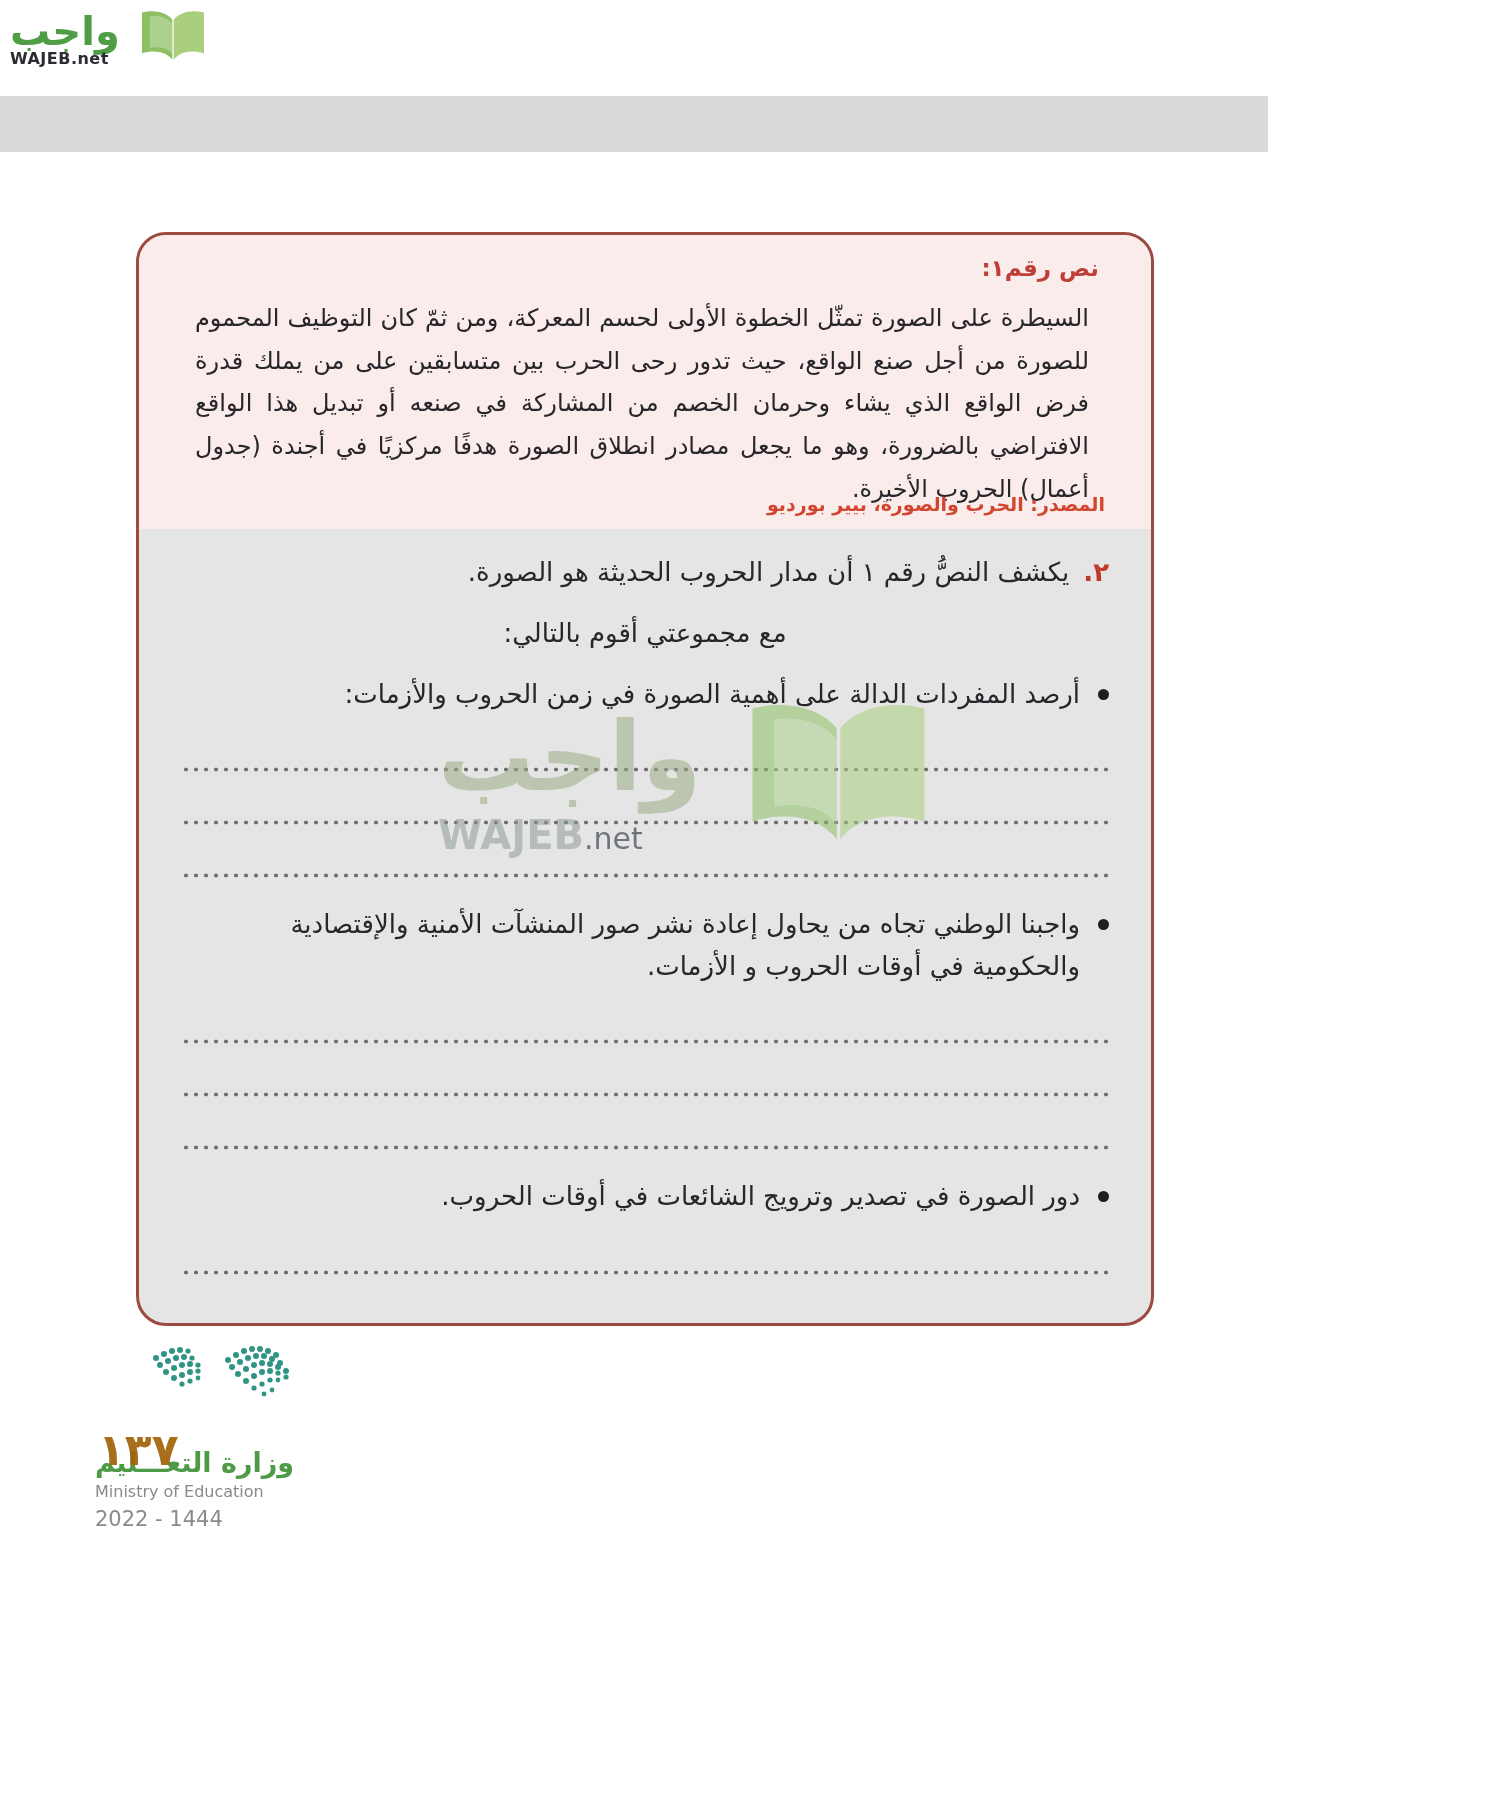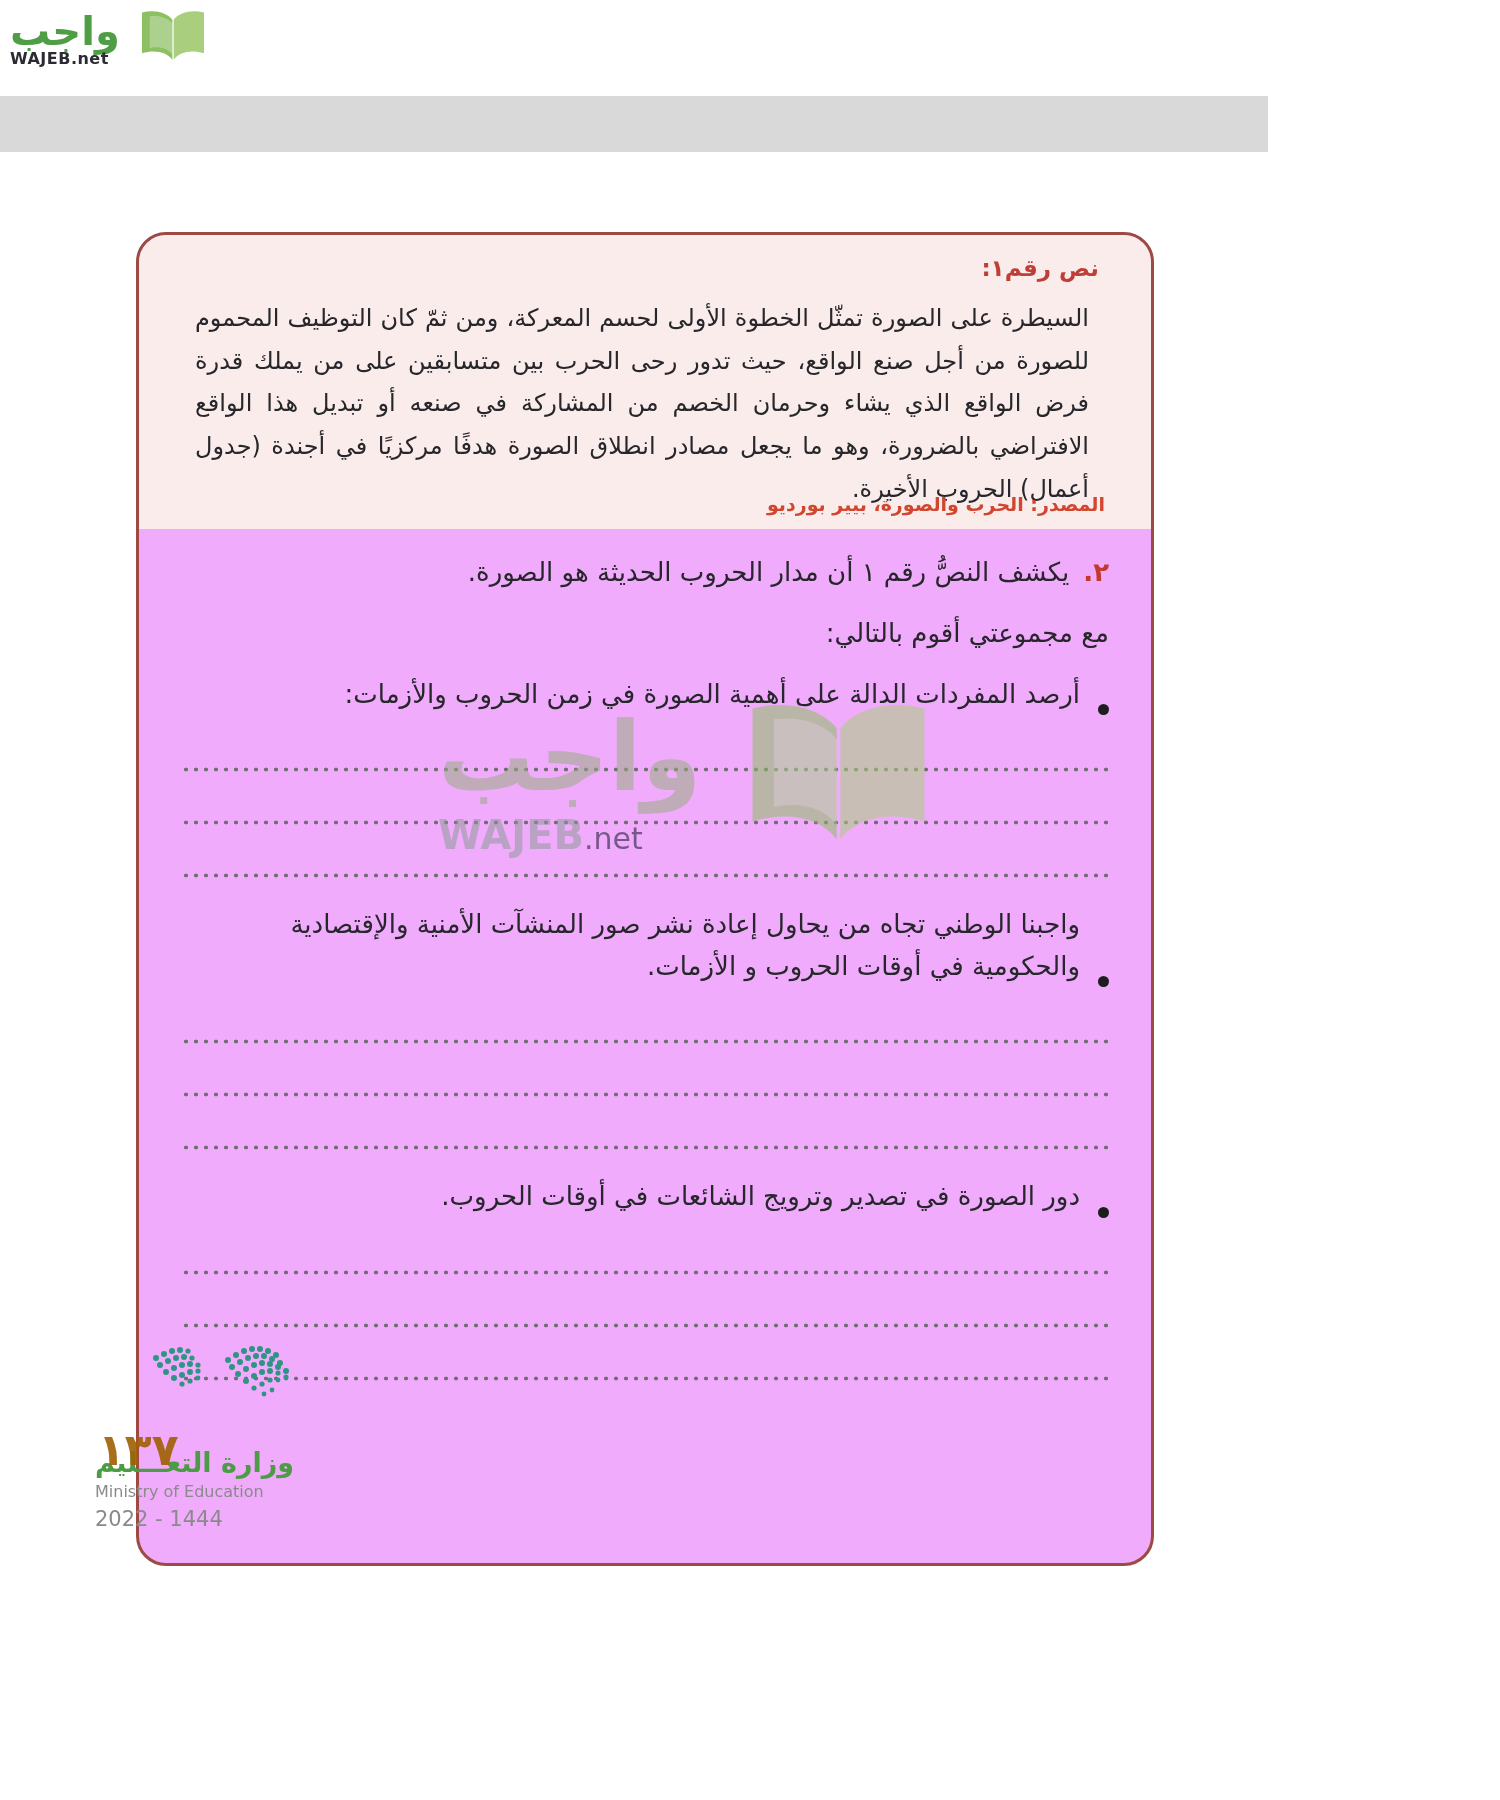--- a/index.html
+++ b/index.html
@@ -26,24 +26,24 @@
   
   .gray-bar {
     position:absolute; top:96px; left:0;
     width:1268px; height:56px;
     background:#d9d9d9;
   }
 
   
   .main-box {
     position:absolute; top:232px; left:136px;
-    width:1018px; height:1334px;
+    width:1018px; height:1094px;
     border:3px solid #9c4a42;
     border-radius:30px;
-    background:#f0abfc;
+    background:#e5e5e5;
     direction:rtl;
     overflow:hidden;
     z-index:1;
   }
 
   .pink-panel {
     background:#f9ecea;
     border-radius:26px 26px 0 0;
     padding:20px 46px 14px 40px;
   }
@@ -56,25 +56,25 @@
     color:#26262b; text-align:justify;
   }
   .passage-source {
     color:#d2452f; font-weight:bold; font-size:19px;
     text-align:right; margin-top:-34px; padding-left:6px;
   }
 
   .question-area { padding:24px 42px 0 42px; color:#26262b; }
   .q-row { display:flex; gap:14px; font-size:26px; line-height:1.5; }
   .q-num { color:#c0392b; font-weight:bold; flex:none; }
-  .q-intro { margin-top:26px; font-size:26px; }
+  .q-intro { margin-top:26px; font-size:26px;text-align:center; }
 
   .bullet-row {
     display:flex; gap:18px; margin-top:26px;
-    font-size:26px; line-height:1.6;align-items:flex-end;
+    font-size:26px; line-height:1.6;
   }
   .bullet-dot {
     width:11px; height:11px; border-radius:50%;
     background:#1d1d1d; margin-top:15px; flex:none;
   }
 
   .lines-group { margin-top:4px; }
   .dotted-line {
     height:53px;
     background-image:radial-gradient(circle, #6e6e6e 1.7px, transparent 2.2px);

